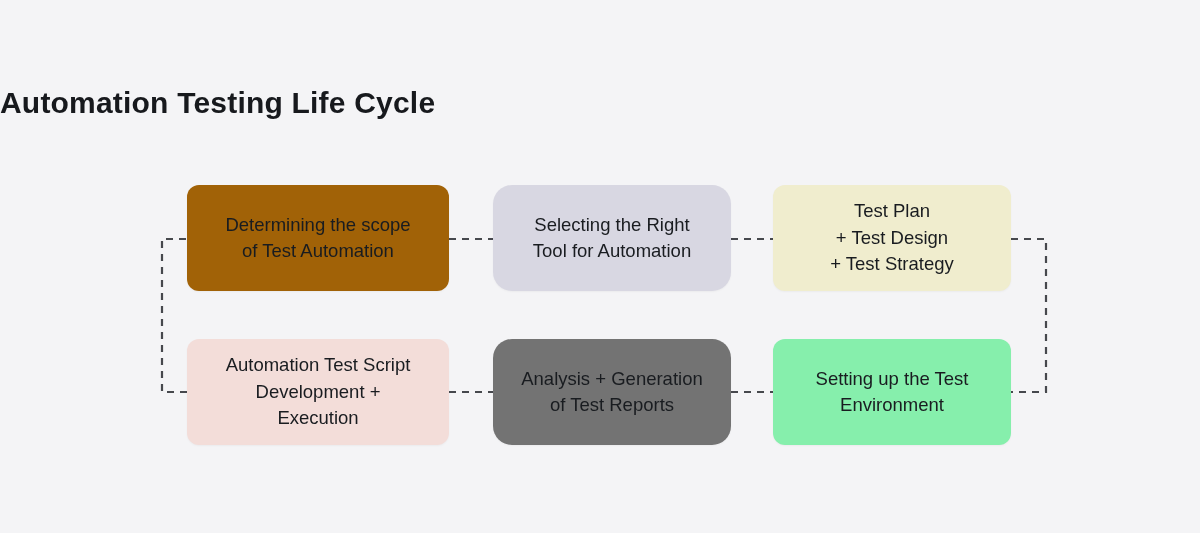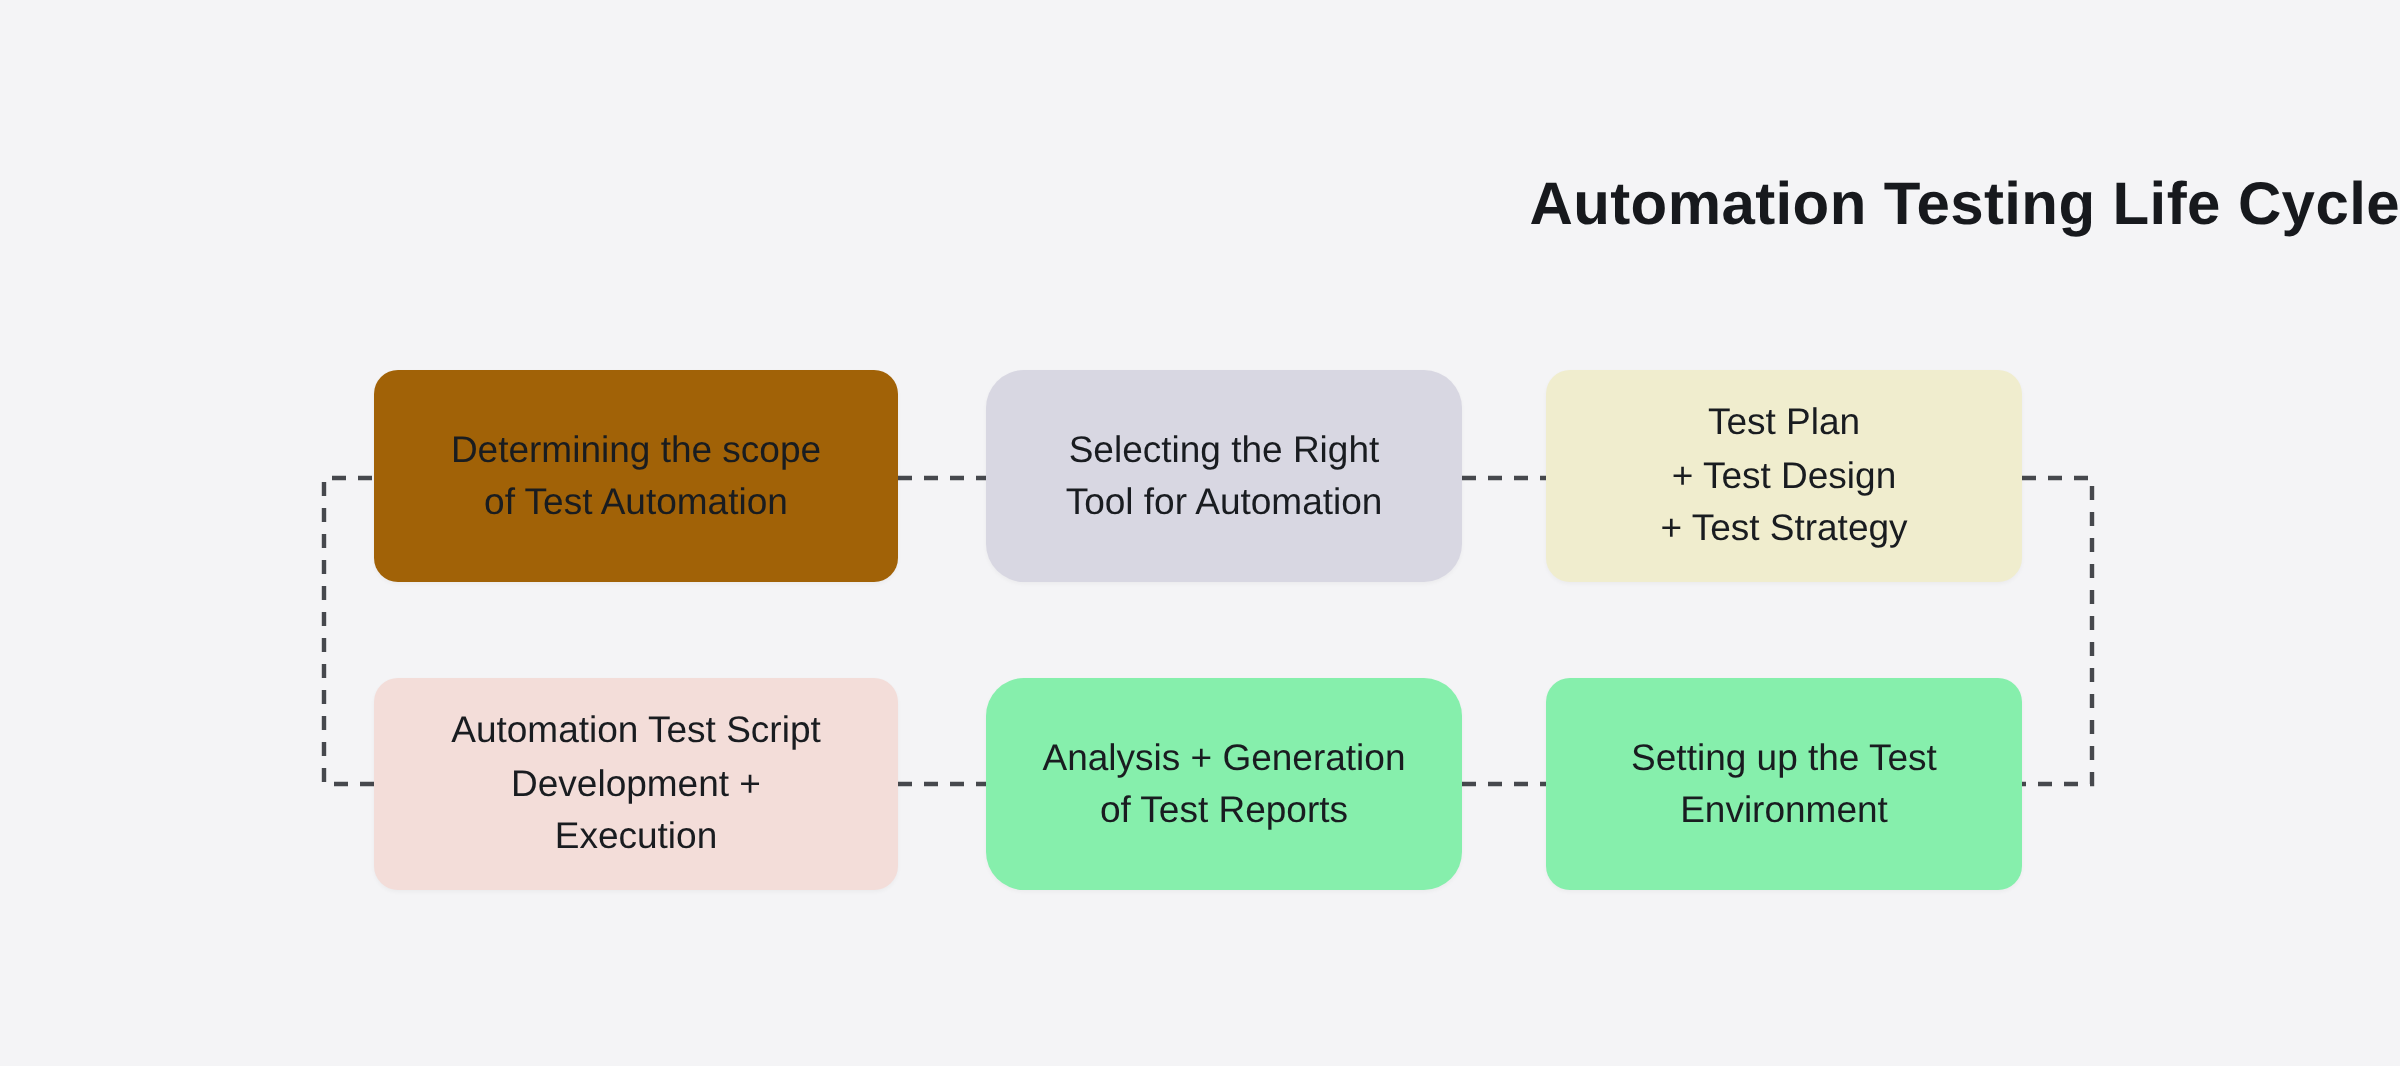--- a/index.html
+++ b/index.html
@@ -11,21 +11,21 @@
     width: 1200px;
     height: 533px;
     overflow: hidden;
   }
 
   .diagram-title {
     position: absolute;
     top: 86px;
     left: 0;
     width: 100%;
-    text-align: right;
+    text-align: left;
     font-size: 30px;
     font-weight: 700;
     letter-spacing: 0.2px;
     color: #17191d;
   }
 
   .connector-layer {
     position: absolute;
     top: 0;
     left: 0;
@@ -90,21 +90,21 @@
 + Test Design
 + Test Strategy</span>
   </div>
 
   <div class="flow-box col-1 row-2" style="background: rgb(243, 221, 217);">
     <span class="box-label">Automation Test Script
 Development +
 Execution</span>
   </div>
 
-  <div class="flow-box col-2 row-2" style="background: #86efac;">
+  <div class="flow-box col-2 row-2" style="background: #737373;">
     <span class="box-label">Analysis + Generation
 of Test Reports</span>
   </div>
 
   <div class="flow-box col-3 row-2" style="background: #86efac;">
     <span class="box-label">Setting up the Test
 Environment</span>
   </div>
 
 </div>

